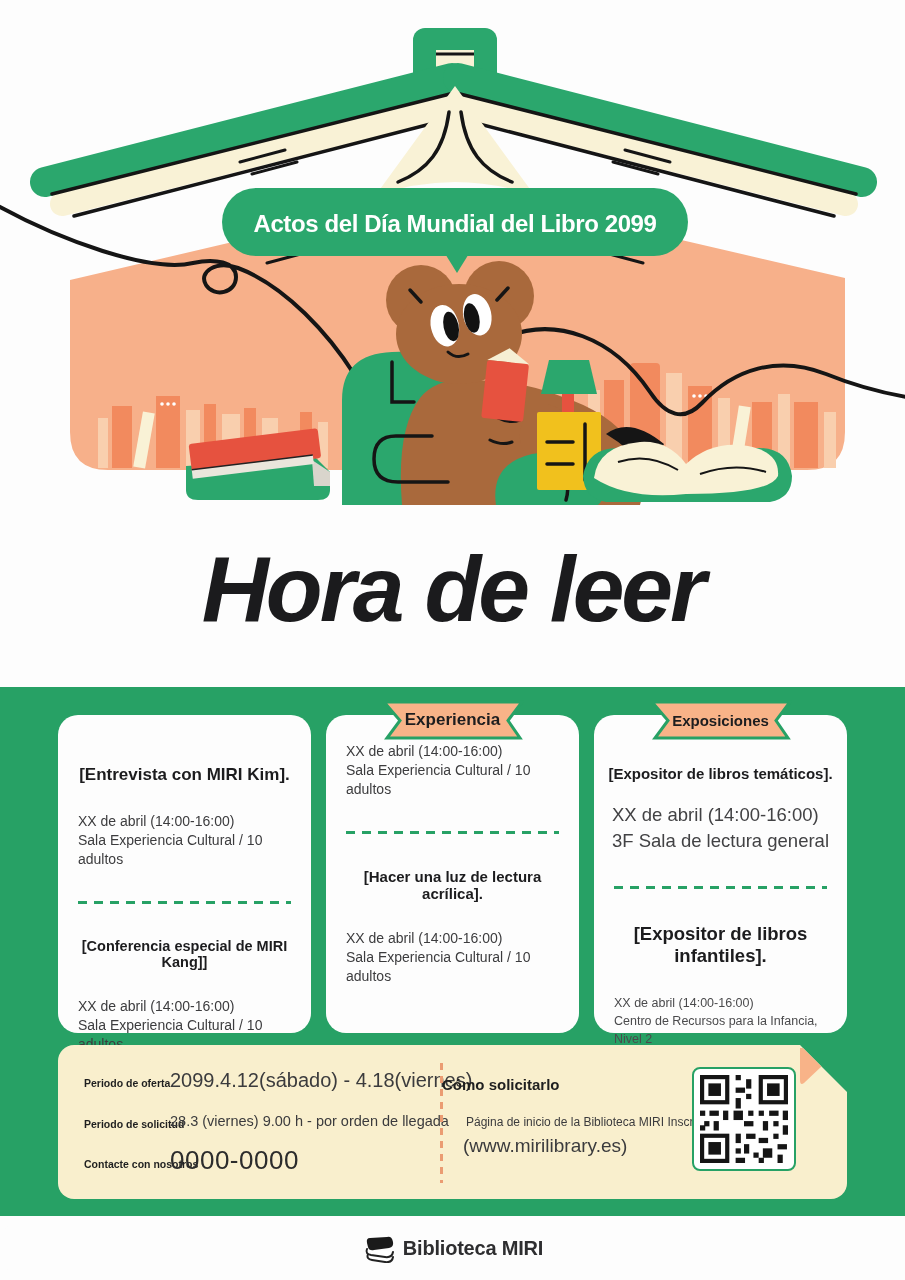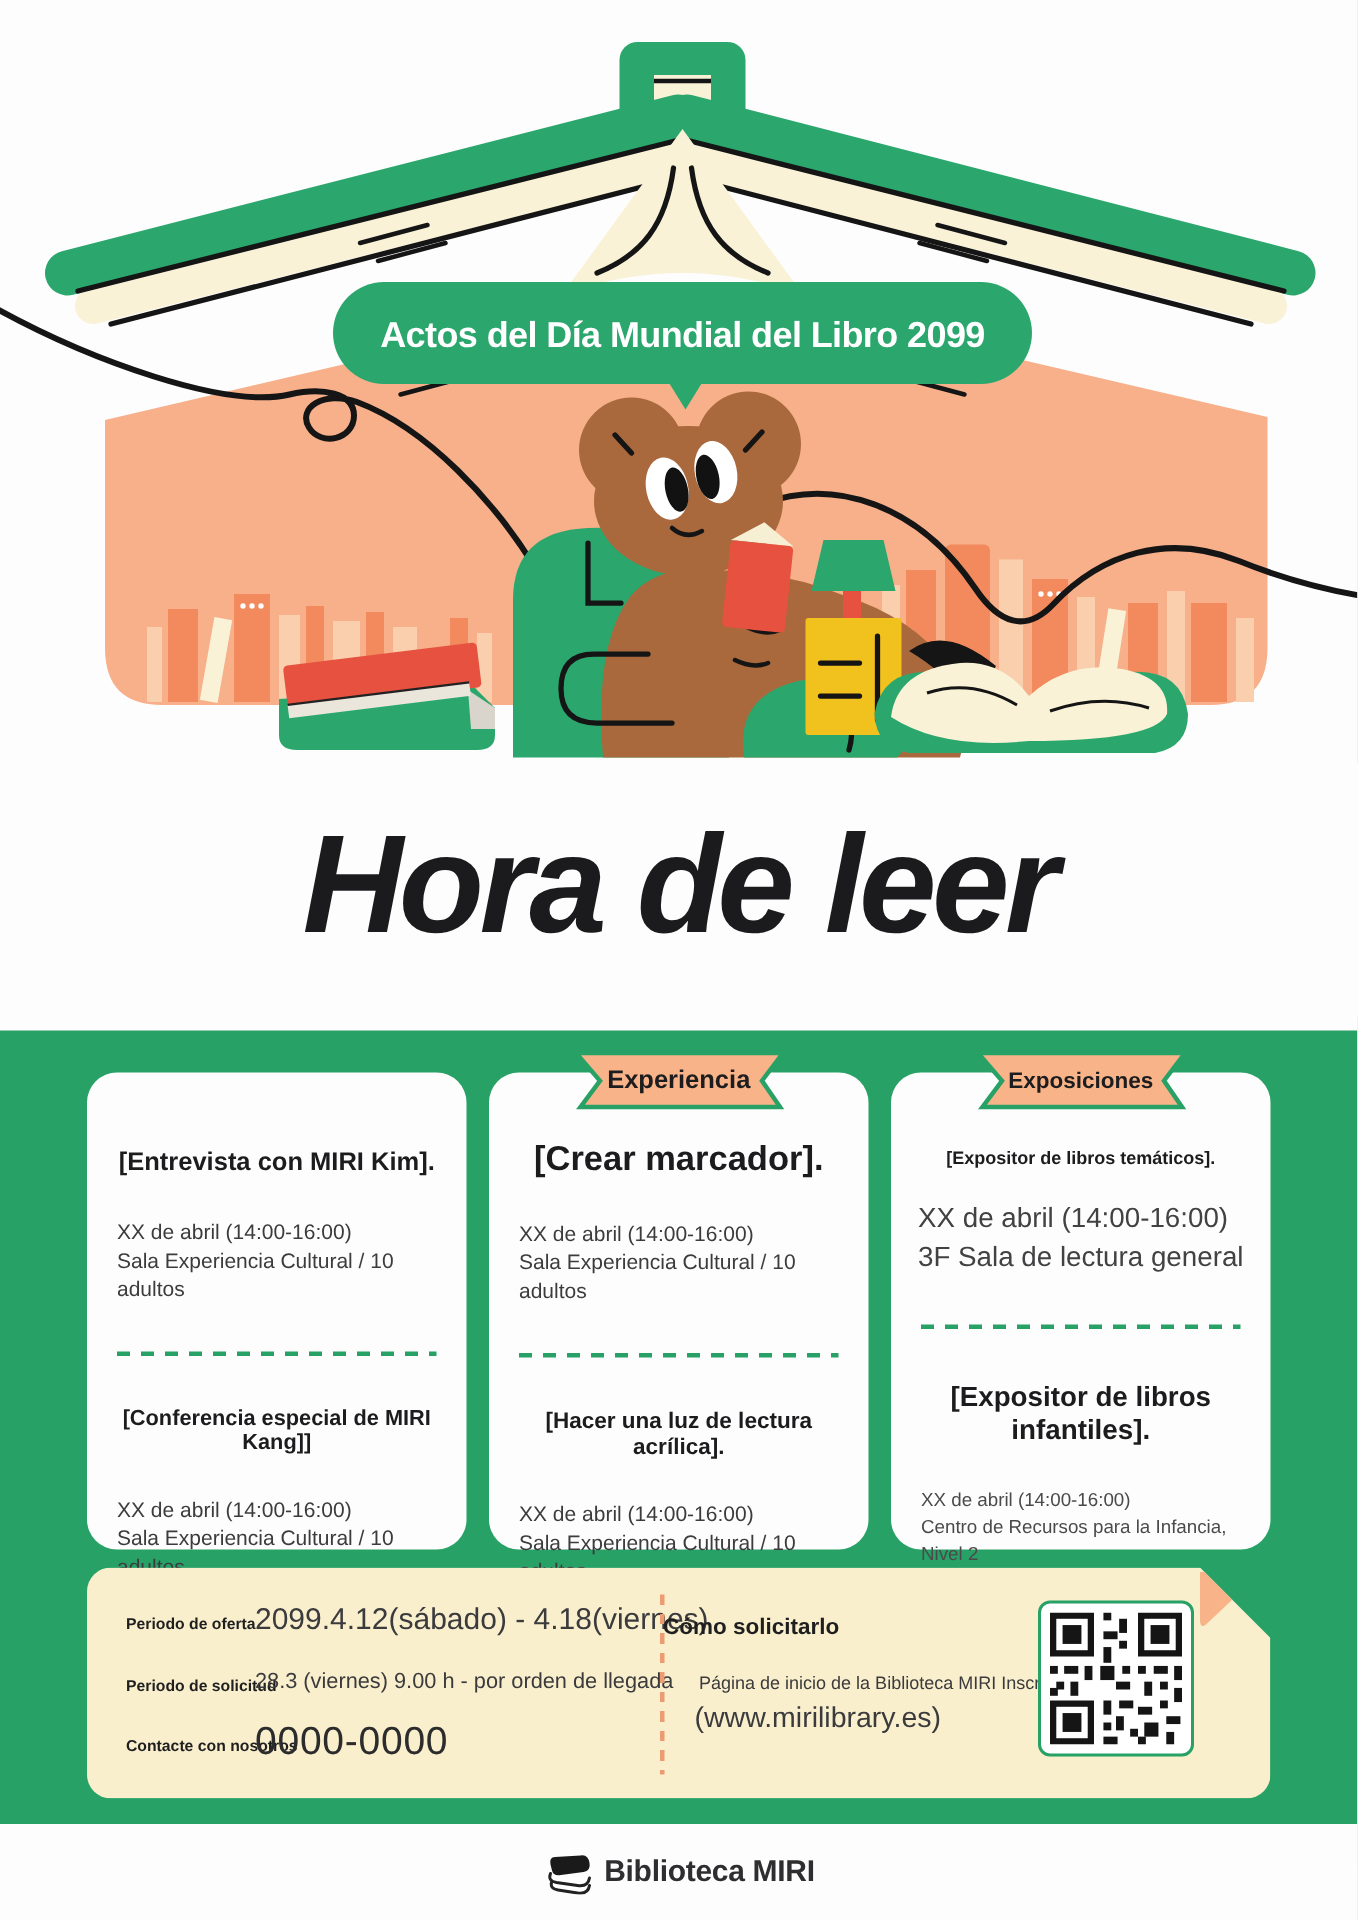--- a/index.html
+++ b/index.html
@@ -28,21 +28,21 @@
   .banner.b2 .blabel { font-size:17px; }
   .banner.b3 .blabel { font-size:15px; }
 
   .s-title { text-align:center; font-weight:700; color:#1c1c1e; padding:0 12px; }
   .session-1 .s-title { padding-top:50px;text-align:center; }
   .session-2 .s-title { padding-top:34px; }
   .card-1 .session-1 .s-title { font-size:17px; }
   .card-1 .session-2 .s-title { font-size:14.5px; }
   .card-2 .session-1 .s-title { font-size:23px; padding-top:44px; }
   .card-2 .session-2 .s-title { font-size:15px; }
-  .card-3 .session-1 .s-title { font-size:12px; }
+  .card-3 .session-1 .s-title { font-size:15px; }
   .card-3 .session-2 .s-title { font-size:18.5px; }
   .s-meta { margin-top:27px; padding:0 20px; font-size:14px; line-height:19px; color:#3c3c3e; }
   .card-3 .session-1 .s-meta { font-size:18.5px; line-height:26px; color:#424244; margin-top:20px; padding:0 18px; }
   .card-3 .session-2 .s-meta { font-size:12.5px; line-height:18px; color:#4a4a4c; }
   .divider { height:3px; margin:32px 20px 0;
     background:repeating-linear-gradient(90deg,#27a165 0 9px, transparent 9px 16px); }
 
   
   .info { position:relative; margin-top:12px; width:789px; height:154px; background:#f9efcd; border-radius:16px;
     clip-path:polygon(0 0, 742px 0, 789px 47px, 789px 100%, 0 100%); }
@@ -240,21 +240,20 @@
       </div>
 
       <div class="card card-2">
         <div class="banner b2">
           <svg width="142" height="40" viewBox="0 0 142 40">
             <path d="M2,2 H140 L126,20.5 L138,38 H5 L18,20.5 Z" fill="#f8b388" stroke="#27a165" stroke-width="3"></path>
           </svg>
           <div class="blabel">Experiencia</div>
         </div>
         <div class="session session-1">
-          <div class="s-title">[Crear marcador].</div>
           <div class="s-meta">
             <div>XX de abril (14:00-16:00)</div>
             <div>Sala Experiencia Cultural / 10 adultos</div>
           </div>
         </div>
         <div class="divider"></div>
         <div class="session session-2">
           <div class="s-title">[Hacer una luz de lectura acrílica].</div>
           <div class="s-meta">
             <div>XX de abril (14:00-16:00)</div>

